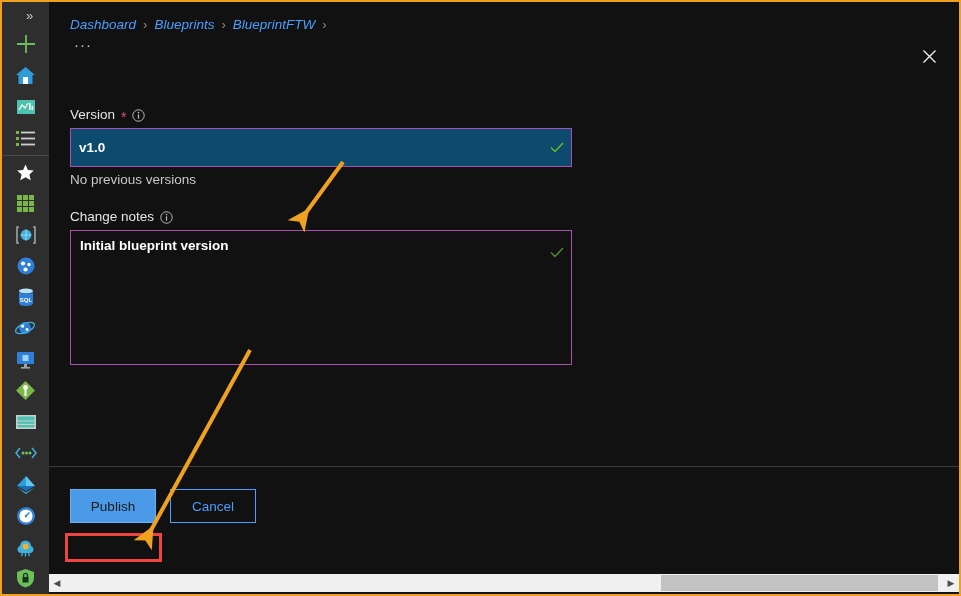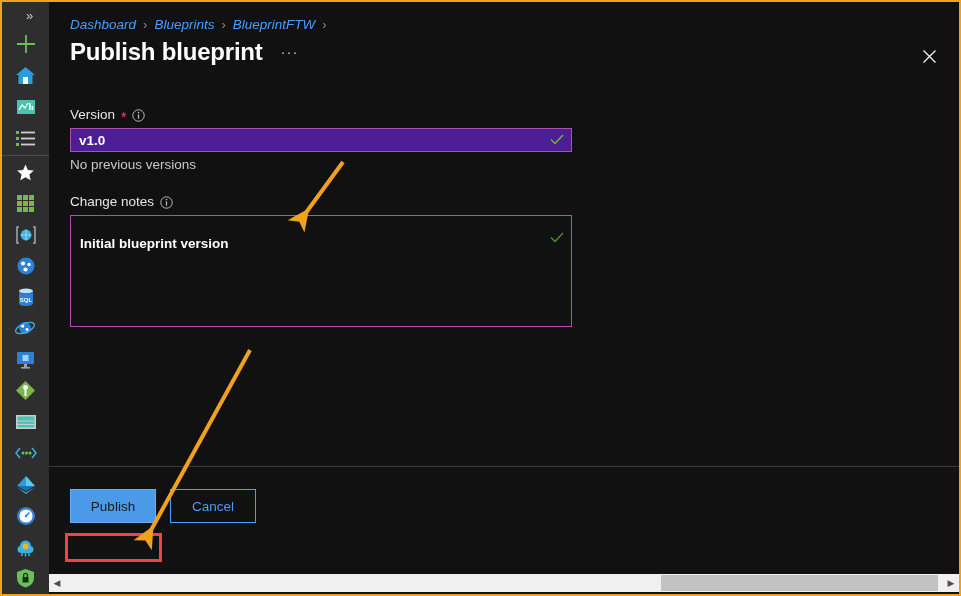--- a/index.html
+++ b/index.html
@@ -86,44 +86,44 @@
     width: 520px;
   }
   .field-label {
     display: flex; align-items: flex-end; gap: 6px;
     color: #e6e6e6; font-size: 13.5px; margin-bottom: 6px;
   }
   .req-star { color: #e2556b; font-size: 14px; line-height: 10px; }
   .info-icon { display: inline-flex; }
 
   .text-input {
-    width: 502px; height: 24px;
-    background: #4c1d95;
+    width: 502px; height: 39px;
+    background: #0c4a6e;
     border: 1px solid #ad4fad;
     display: flex; align-items: center;
     padding: 0 8px;
     position: relative;
   }
   .text-input .val {
     color: #ffffff; font-size: 13.5px; font-weight: bold;
   }
   .ok-check {
     position: absolute; right: 7px; top: 50%;
     transform: translateY(-50%);
   }
   .helper-text {
     color: #c8c8c8; font-size: 13.5px; margin-top: 5px;
   }
 
   .textarea-box {
-    width: 502px; height: 112px;
+    width: 502px; height: 135px;
     background: #111111;
     border: 1px solid #ad4fad;
     position: relative;
-    padding: 20px 9px;
+    padding: 7px 9px;
   }
   .textarea-box .val {
     color: #ffffff; font-size: 13.5px; font-weight: bold;
     display: block;
   }
 
   
   #footer-divider {
     position: absolute; left: 0; top: 464px;
     width: 910px; height: 1px; background: #3a3a3a;
@@ -351,21 +351,20 @@
     <div id="breadcrumb">
       <span class="crumb">Dashboard</span>
       <span class="crumb-sep">›</span>
       <span class="crumb">Blueprints</span>
       <span class="crumb-sep">›</span>
       <span class="crumb">BlueprintFTW</span>
       <span class="crumb-sep">›</span>
     </div>
 
     <div id="title-row">
-      <div id="page-title">Publish blueprint</div>
       <div id="ellipsis-btn">···</div>
     </div>
 
     <div id="close-btn">
       <svg width="15" height="15" viewBox="0 0 15 15">
         <path d="M1.5 1.5 L13.5 13.5 M13.5 1.5 L1.5 13.5" stroke="#f3f3f3" stroke-width="1.3"></path>
       </svg>
     </div>
 
     <div id="form">

